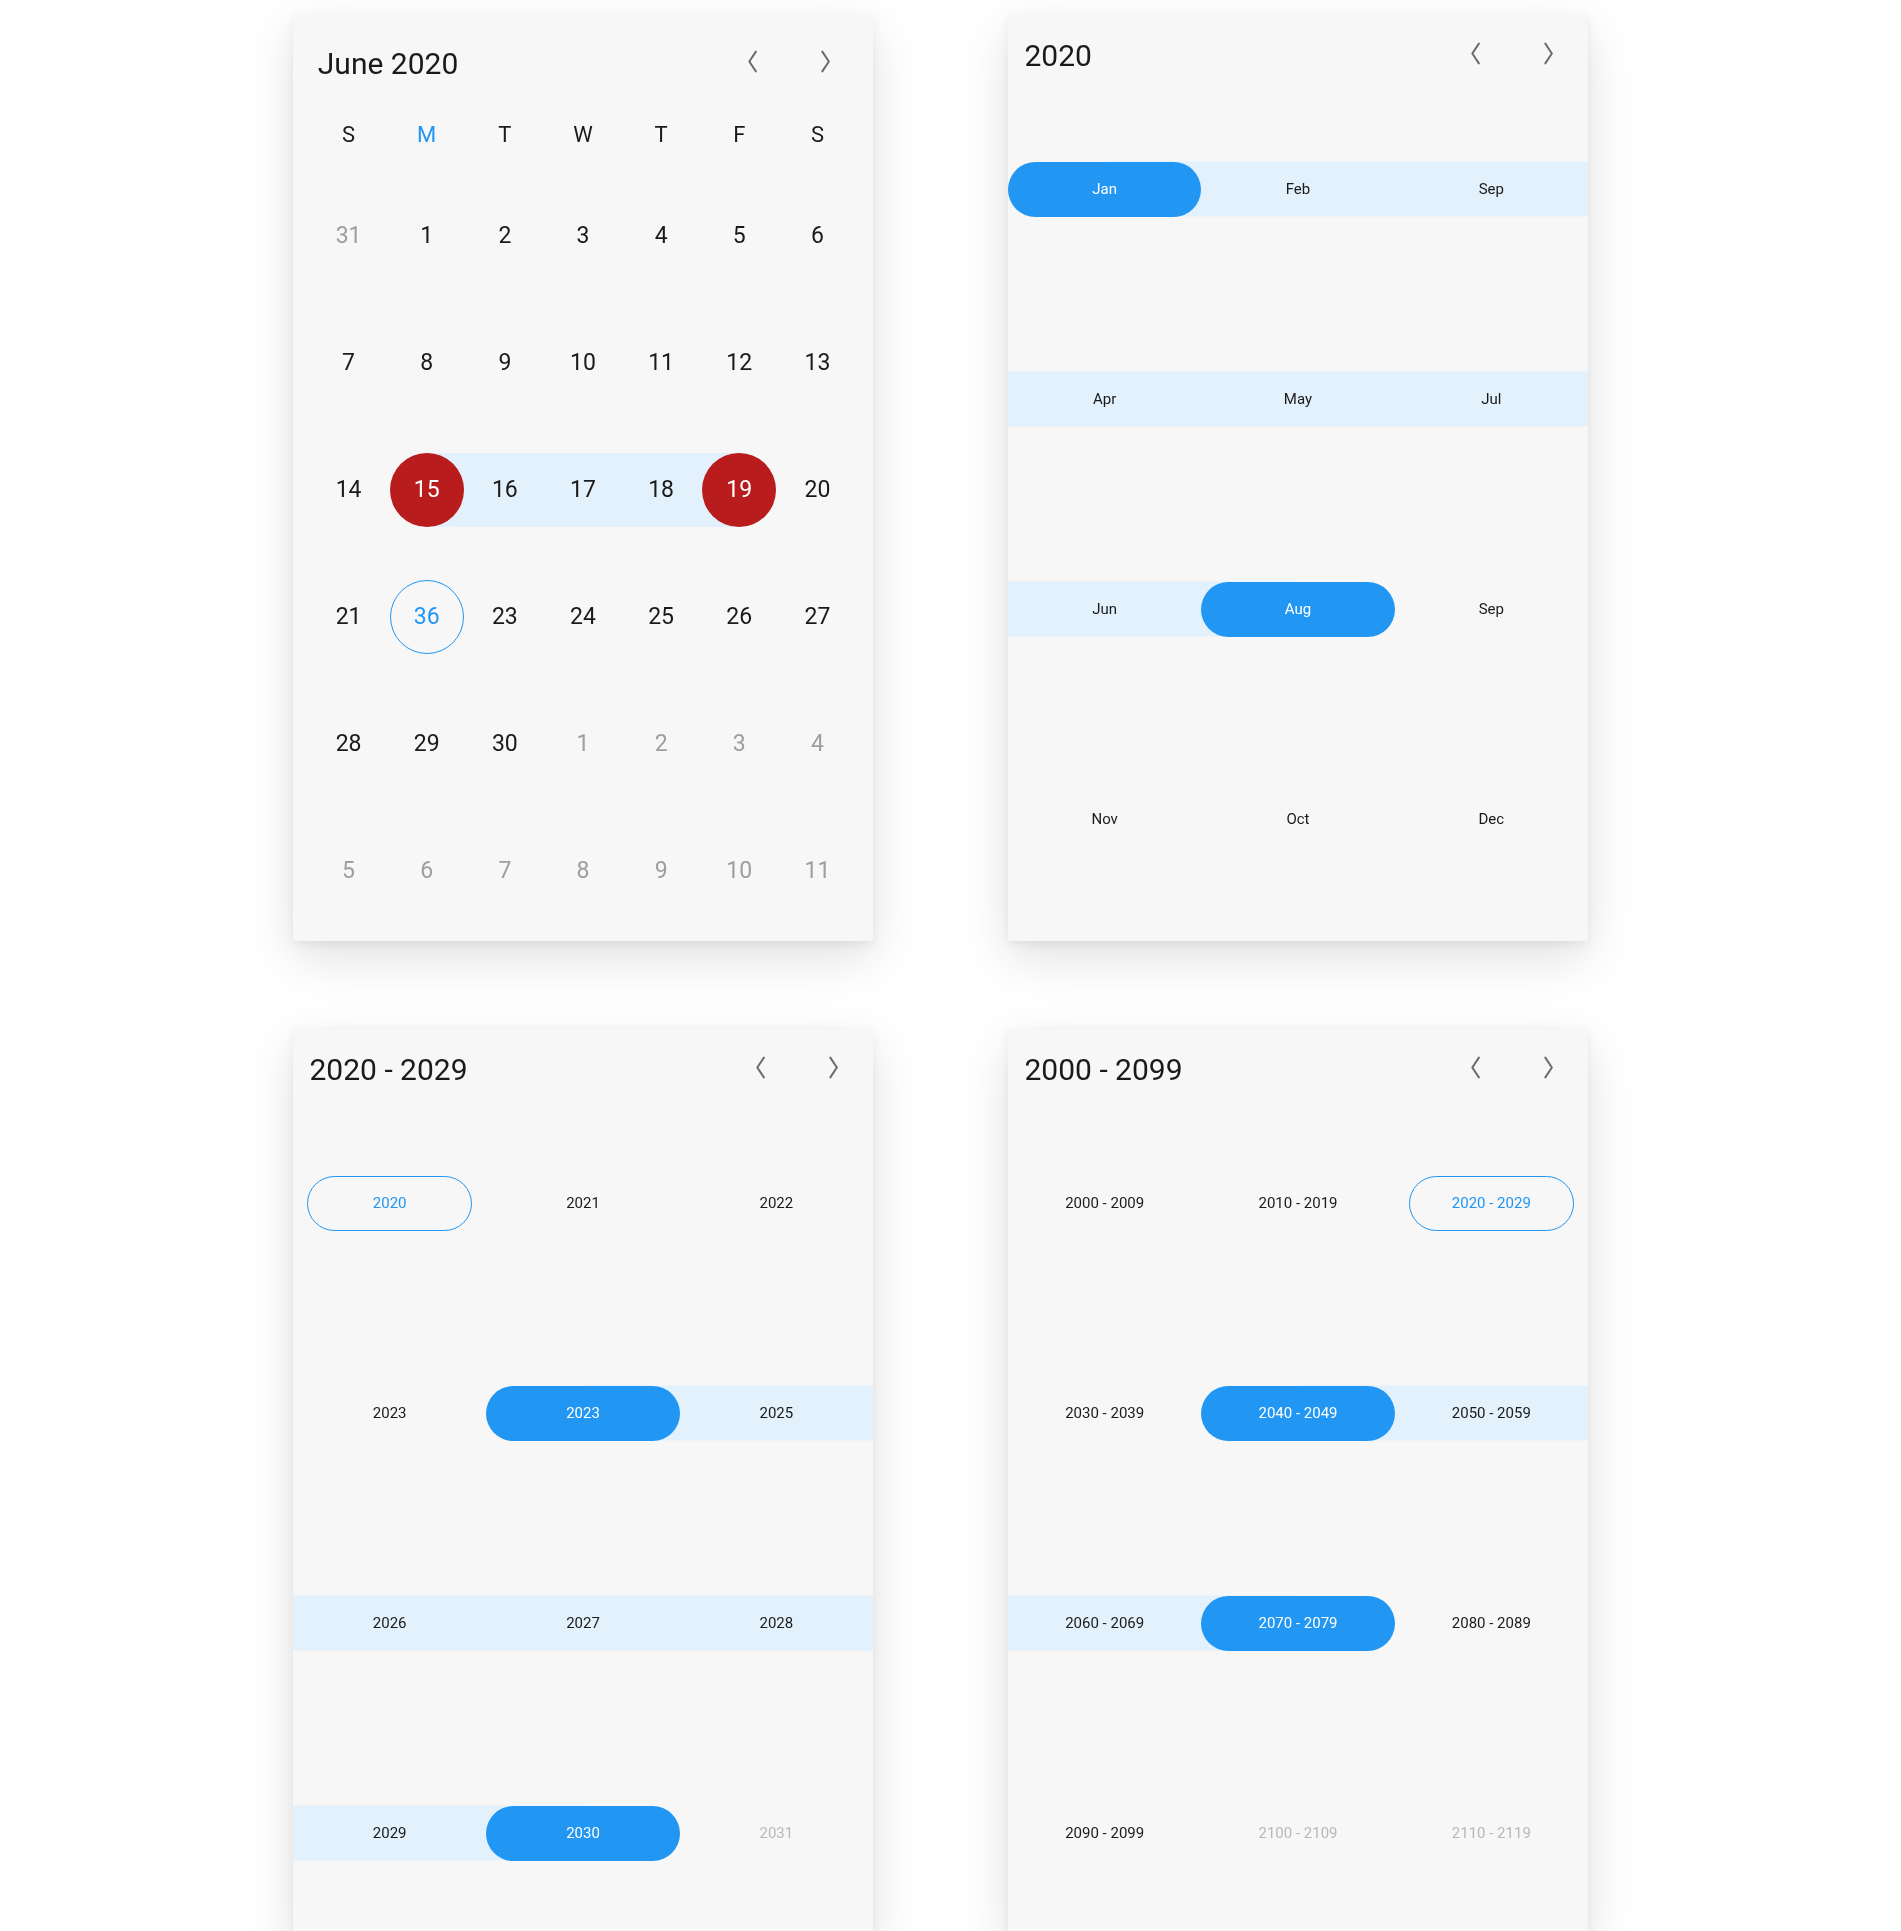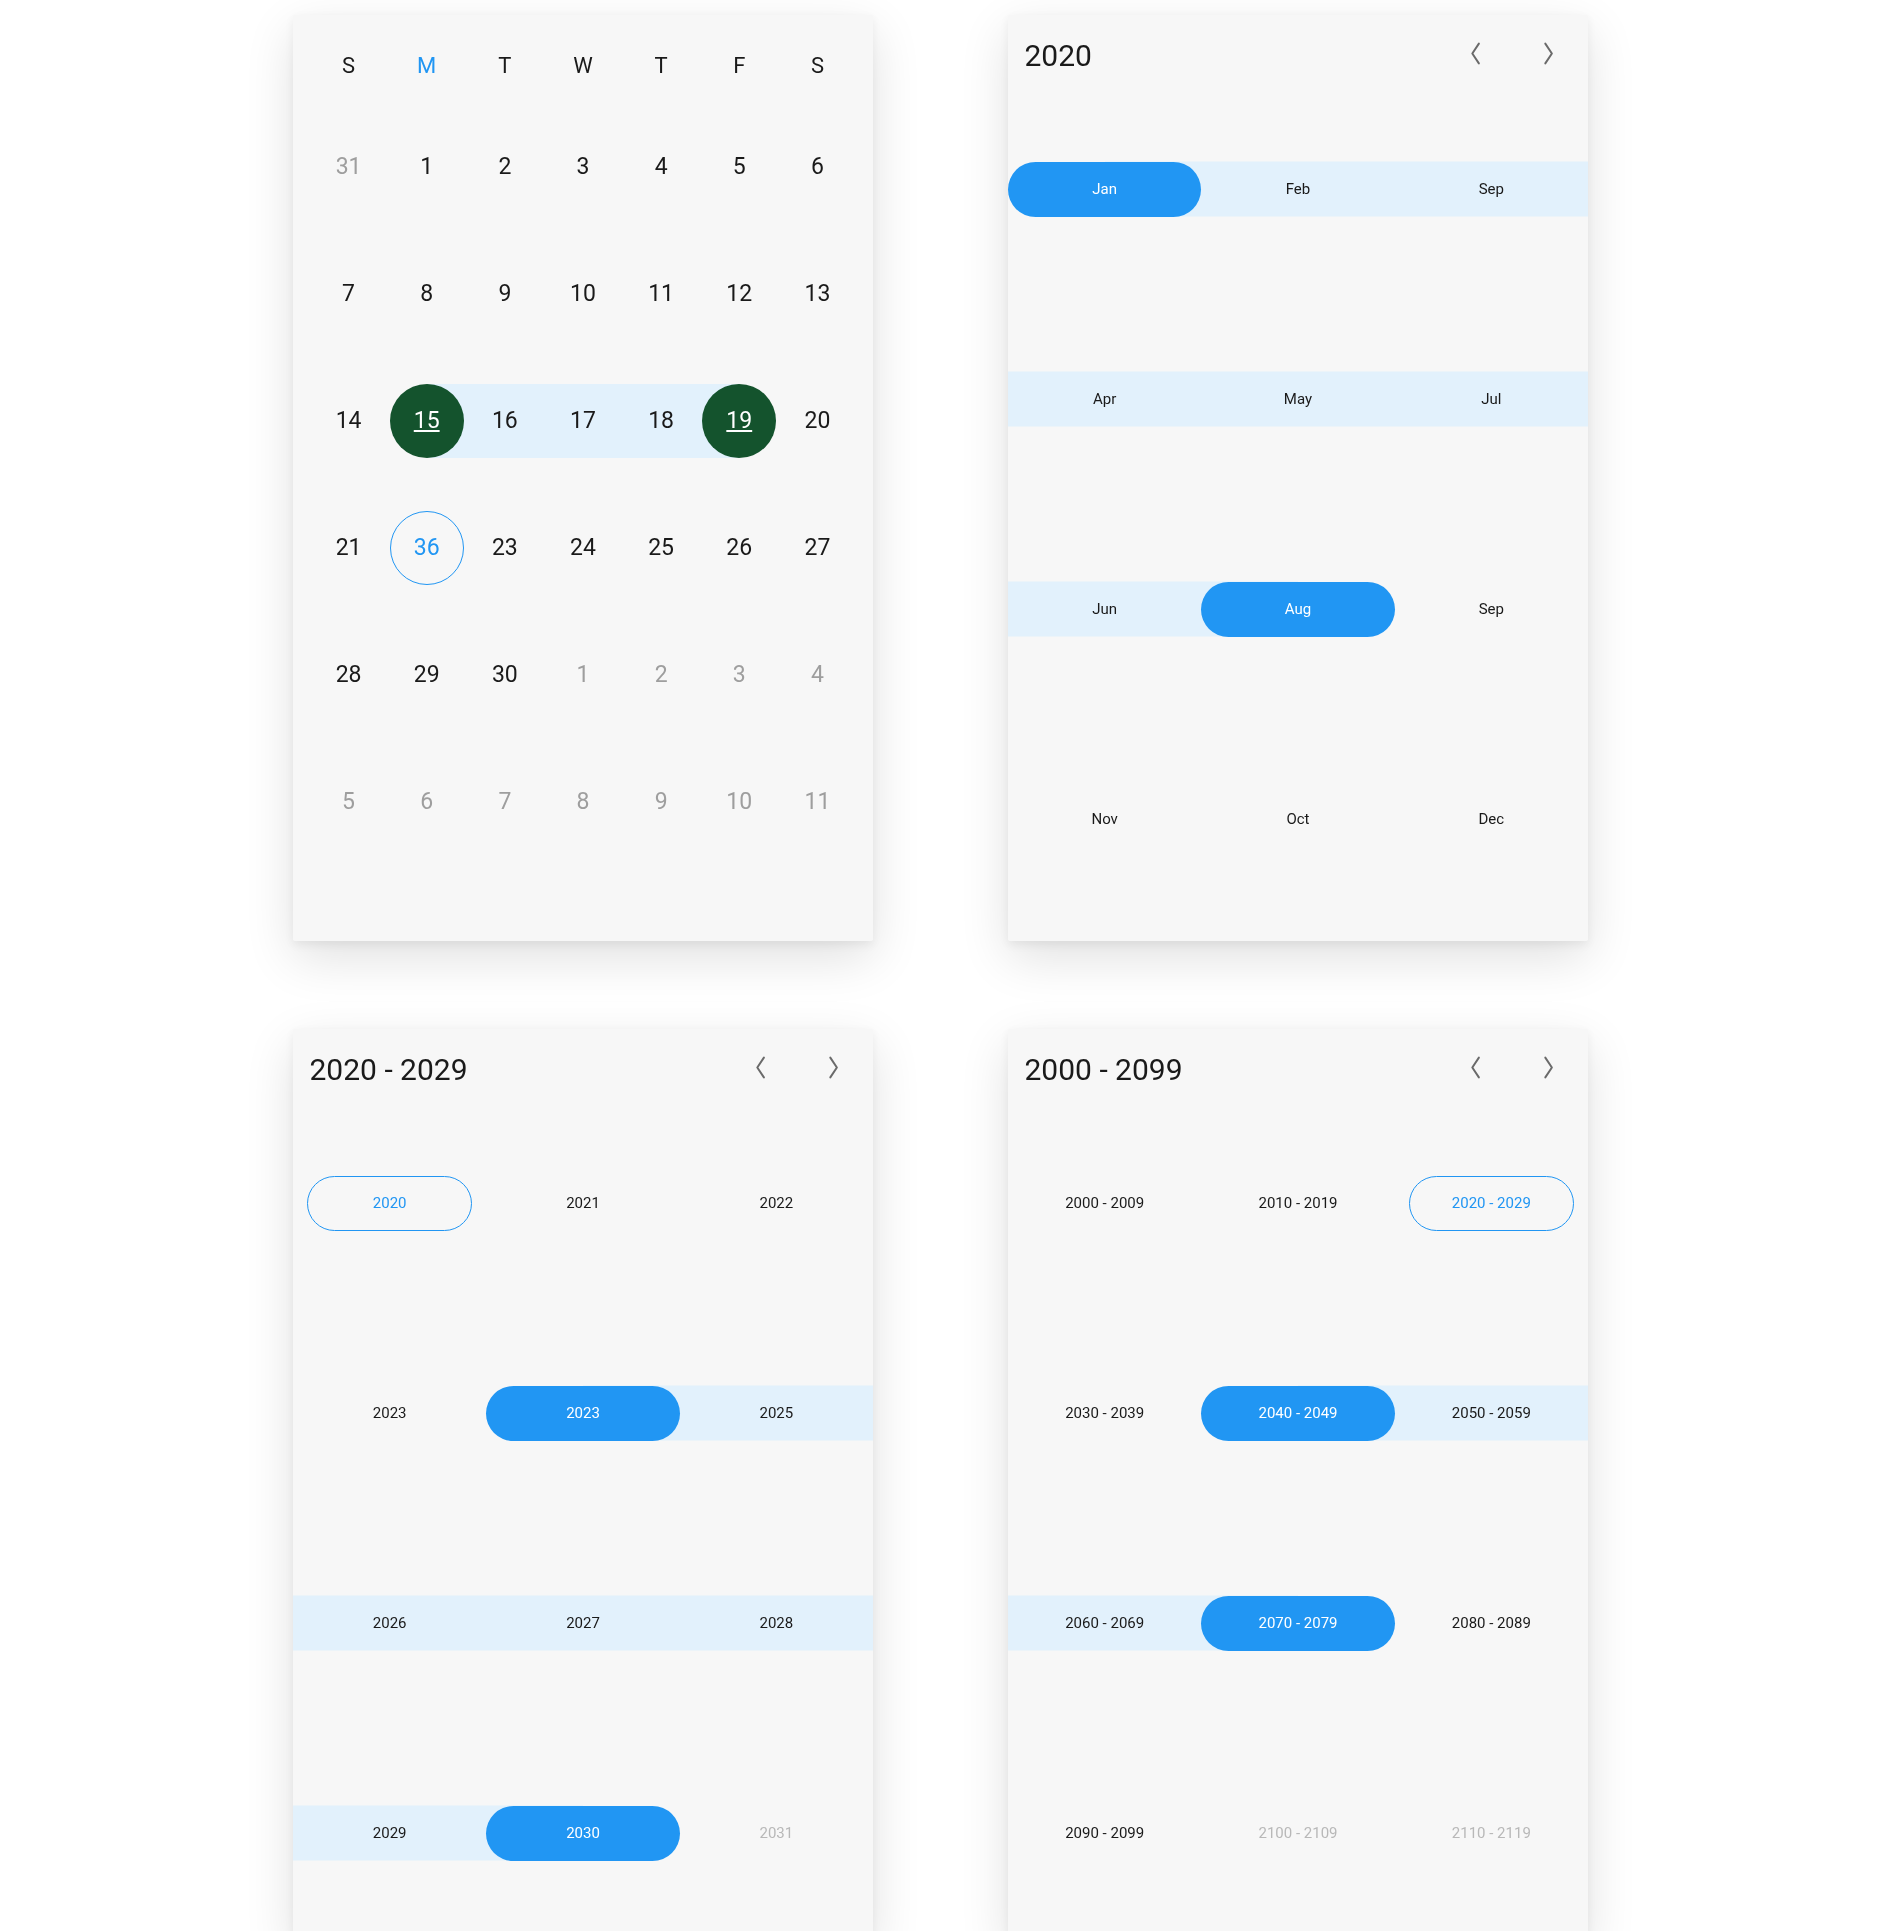--- a/index.html
+++ b/index.html
@@ -98,23 +98,22 @@
     width: 74px; height: 74px; line-height: 74px;
     border-radius: 50%;
     text-align: center;
     font-size: 23px;
     color: #1a1a1a;
     z-index: 2;
     position: relative;
   }
   .day-cell.muted { color: #9e9e9e; }
   .day-cell.sel-start, .day-cell.sel-end {
-    background: #14532d;
+    background: #b91c1c;
     color: #ffffff;
-    text-decoration: underline;
   }
   .day-cell.today {
     border: 1.7px solid #2196f3;
     color: #2196f3;
     line-height: 71px;
   }
   .range-fill {
     position: absolute;
     top: 50%; transform: translateY(-50%);
     height: 74px;
@@ -169,20 +168,33 @@
     left: 0; right: 0;
   }
 
 </style>
 </head>
 <body>
 
 <div class="canvas">
 
   <div id="panel-cal" class="panel">
+    <div class="header">
+      <div class="header-title">June 2020</div>
+      <div class="nav-btn">
+        <span><svg viewBox="0 0 16 28">
+              <polyline points="12,2 4,14 12,26" fill="none" stroke="#6a6a6a" stroke-width="2.4" stroke-linecap="round" stroke-linejoin="round"></polyline>
+            </svg></span>
+      </div>
+      <div class="nav-btn">
+        <span><svg viewBox="0 0 16 28">
+              <polyline points="4,2 12,14 4,26" fill="none" stroke="#6a6a6a" stroke-width="2.4" stroke-linecap="round" stroke-linejoin="round"></polyline>
+            </svg></span>
+      </div>
+    </div>
 
     <div class="dow-row" id="dow-row">
         <div class="dow-cell">S</div>
         <div class="dow-cell accent">M</div>
         <div class="dow-cell">T</div>
         <div class="dow-cell">W</div>
         <div class="dow-cell">T</div>
         <div class="dow-cell">F</div>
         <div class="dow-cell">S</div>
       </div>

